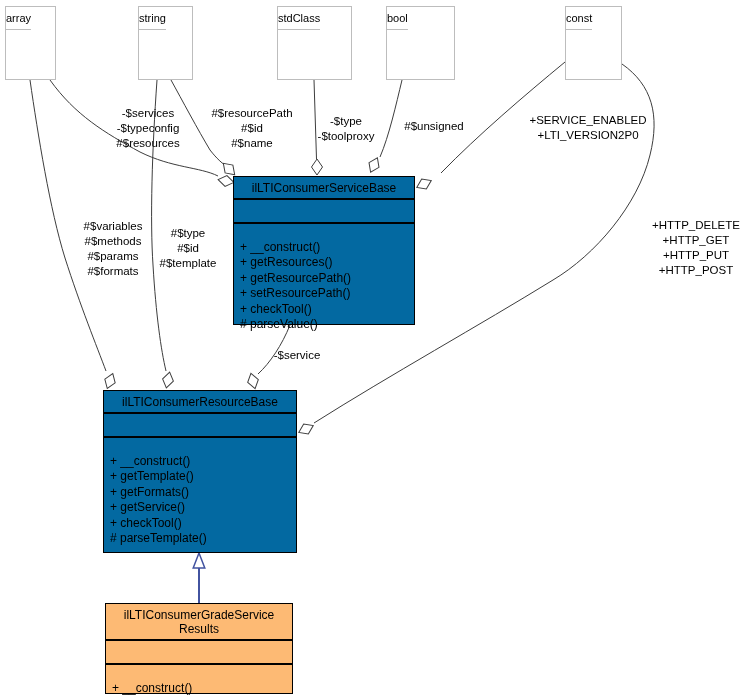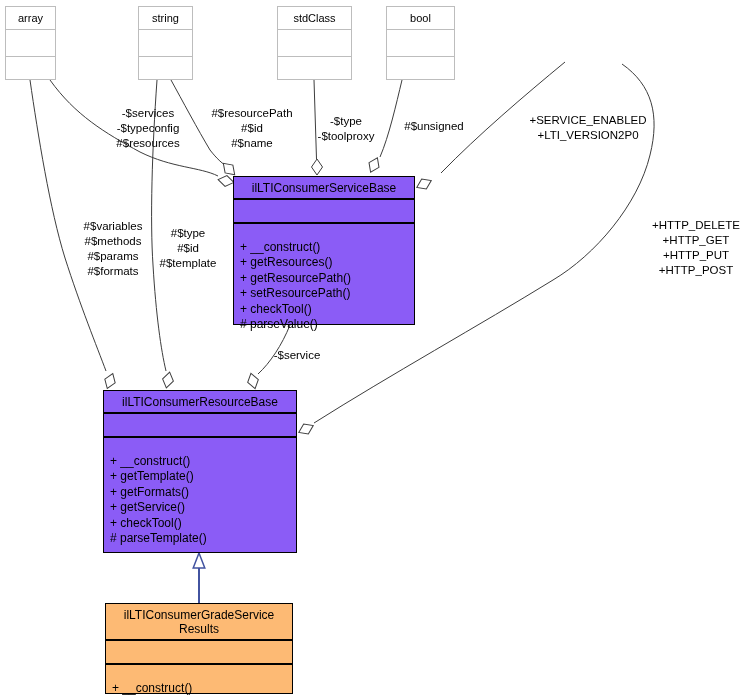--- a/index.html
+++ b/index.html
@@ -4,31 +4,31 @@
 <style>
   html,body{margin:0;padding:0;background:#ffffff;}
   .canvas{
     position:relative;width:751px;height:700px;background:#ffffff;overflow:hidden;
     font-family:"Liberation Sans","DejaVu Sans",sans-serif;color:#000;
   }
   svg.edges{position:absolute;left:0;top:0;z-index:1;}
   
   .tbox{
     position:absolute;z-index:2;background:#fff;border:1px solid #bdbdbd;
-    display:flex;flex-direction:column;box-sizing:border-box;height:74px;
+    display:flex;flex-direction:row;box-sizing:border-box;height:74px;
   }
   .tbox-title{
     height:22px;line-height:22px;text-align:center;font-size:11px;
     border-bottom:1px solid #bdbdbd;
   }
   .tbox-row{height:26px;border-bottom:1px solid #bdbdbd;}
   .tbox-row2{flex:1;}
   
   .mbox{
-    position:absolute;z-index:2;background:#8b5cf6;border:1px solid #000;
+    position:absolute;z-index:2;background:#0369a1;border:1px solid #000;
     box-sizing:border-box;font-size:12px;
   }
   .mbox-title{
     text-align:center;border-bottom:2px solid #000;
     padding:4px 2px 3px 2px;white-space:pre-line;line-height:14px;
   }
   .mbox-empty{height:22px;border-bottom:2px solid #000;}
   .mbox-methods{padding:16px 2px 2px 6px;line-height:15.4px;}
   .gray .mbox-title,.gray{background:#fdba74;}
   
@@ -84,20 +84,25 @@
   <div class="tbox" style="left:138px;top:6px;width:55px">
     <div class="tbox-title">string</div>
     <div class="tbox-row"></div>
     <div class="tbox-row2"></div>
   </div>
   <div class="tbox" style="left:386px;top:6px;width:69px">
     <div class="tbox-title">bool</div>
     <div class="tbox-row"></div>
     <div class="tbox-row2"></div>
   </div>
+  <div class="tbox" style="left:565px;top:6px;width:57px">
+    <div class="tbox-title">const</div>
+    <div class="tbox-row"></div>
+    <div class="tbox-row2"></div>
+  </div>
 
   <div class="mbox" style="left:233px;top:176px;width:182px;height:149px">
     <div class="mbox-title">ilLTIConsumerServiceBase</div>
     <div class="mbox-empty"></div>
     <div class="mbox-methods">
       <div>+ __construct()</div>
       <div>+ getResources()</div>
       <div>+ getResourcePath()</div>
       <div>+ setResourcePath()</div>
       <div>+ checkTool()</div>

